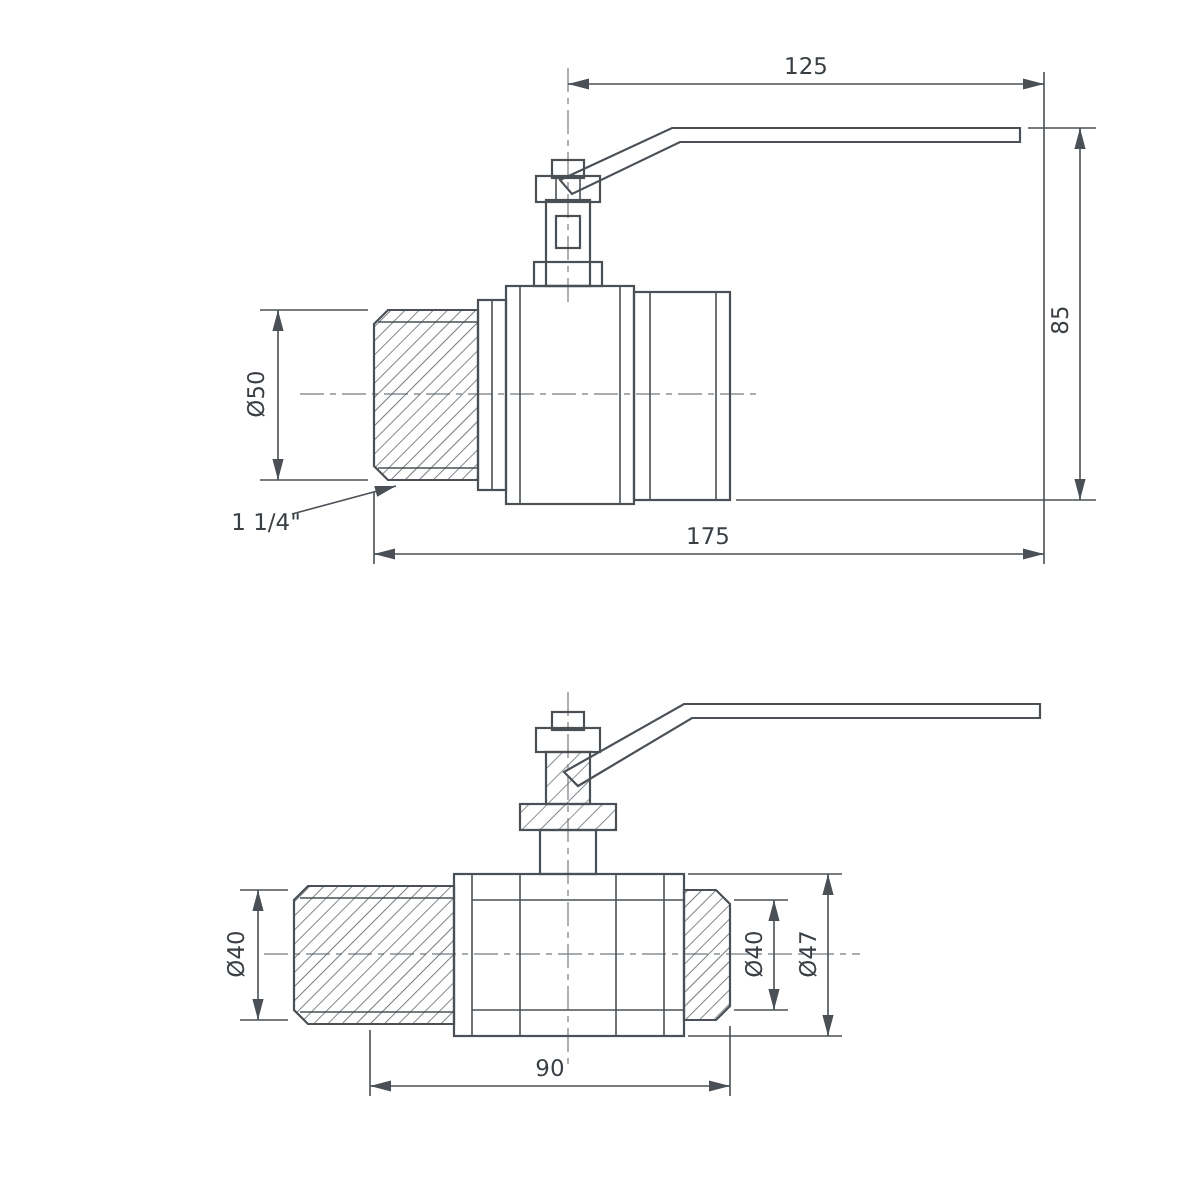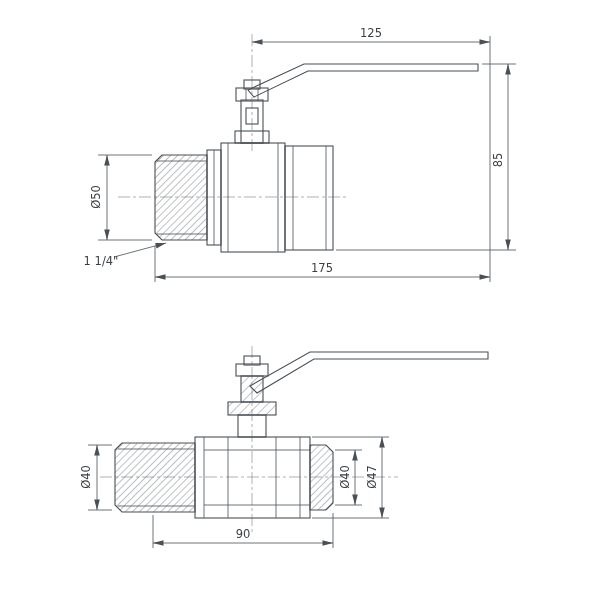--- a/index.html
+++ b/index.html
@@ -1,18 +1,19 @@
 <!DOCTYPE html>
 <html><head>
 <meta charset="utf-8">
 <style>
   html,body{margin:0;padding:0;background:#ffffff;}
   .sheet{
     width:528px;height:600px;background:#ffffff;position:relative;
     font-family:"DejaVu Sans", sans-serif;
+    padding-left:32px;
   }
   svg{display:block;}
   text{font-size:11.5px;fill:#3a3f44;font-family:"DejaVu Sans", sans-serif;}
   .obj{stroke:#4a5055;stroke-width:1.1;fill:none;}
   .objf{stroke:#4a5055;stroke-width:1.1;}
   .thin{stroke:#4a5055;stroke-width:.8;fill:none;}
   .dim{stroke:#4a5055;stroke-width:.8;fill:none;marker-start:url(#arr);marker-end:url(#arr);}
   .lead{stroke:#4a5055;stroke-width:.8;fill:none;marker-end:url(#arr);}
   .cl{stroke:#8b9196;stroke-width:.7;fill:none;stroke-dasharray:12 3 3 3;}
 </style>

